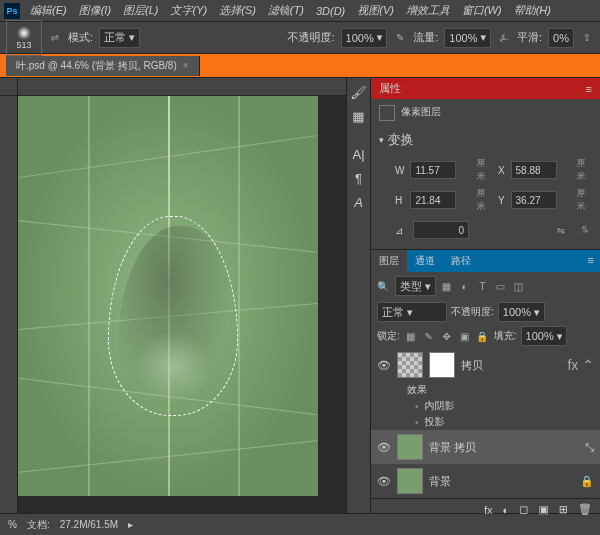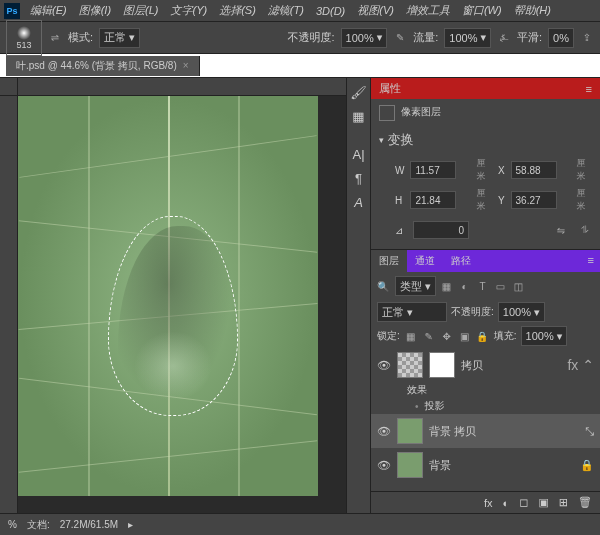--- a/index.html
+++ b/index.html
@@ -4,21 +4,21 @@
 <style>
 * { margin: 0; padding: 0; box-sizing: border-box; font-family: "Microsoft YaHei", sans-serif; }
 body { background: #323232; color: #ccc; font-size: 11px; overflow: hidden; width: 600px; height: 535px; }
 .menubar { background: #444; display: flex; align-items: center; height: 22px; padding: 0 4px; gap: 0; border-bottom: 1px solid #222; }
 .menubar span { padding: 14px 6px; cursor: default; font-size: 11px; font-style: italic; }
 .ps-logo { width: 16px; height: 16px; background: #001e36; color: #31a8ff; display: flex; align-items: center; justify-content: center; font-size: 9px; font-weight: bold; margin-right: 4px; }
 .opts { background: #444; display: flex; align-items: center; height: 32px; padding: 0 6px; gap: 6px; border-bottom: 1px solid #222; }
 .brush-prev { width: 36px; height: 36px; border: 1px solid #666; display: flex; flex-direction: column; align-items: center; justify-content: center; font-size: 9px; }
 .brush-dot { width: 14px; height: 14px; background: radial-gradient(circle,#fff,transparent 70%); border-radius: 50%; }
 .sel { background: #2d2d2d; border: 1px solid #555; padding: 1px 4px; height: 20px; font-size: 11px; color: #ccc; display: flex; align-items: center; }
-.tab-bar { background: #ffffff; display: flex; align-items: center; height: 24px; padding: 0 6px; border-bottom: 1px solid #222; }
+.tab-bar { background: #f97316; display: flex; align-items: center; height: 24px; padding: 0 6px; border-bottom: 1px solid #222; }
 .tab { background: #535353; padding: 3px 10px; font-size: 10px; border-right: 1px solid #222; display: flex; align-items: center; gap: 6px; }
 .tab-close { color: #999; }
 .workspace { display: flex; height: calc(535px - 22px - 32px - 24px - 22px); }
 .canvas-area { flex: 1; background: #2a2a2a; position: relative; overflow: hidden; }
 .ruler-h { position: absolute; top: 0; left: 18px; right: 0; height: 18px; background: #444; border-bottom: 1px solid #222; }
 .ruler-v { position: absolute; top: 18px; left: 0; width: 18px; bottom: 0; background: #444; border-right: 1px solid #222; }
 .ruler-corner { position: absolute; top: 0; left: 0; width: 18px; height: 18px; background: #444; border-right: 1px solid #222; border-bottom: 1px solid #222; }
 .canvas { position: absolute; top: 18px; left: 18px; width: 300px; height: 400px; background: linear-gradient(135deg,#7a9d6e,#5d8050); overflow: hidden; }
 .leaf { width: 100%; height: 100%; background: radial-gradient(ellipse at 50% 50%, #8fb583 0%, #6a8f5e 70%); position: relative; }
 .leaf::before { content: ''; position: absolute; top: 0; bottom: 0; left: 50%; width: 2px; background: linear-gradient(180deg,#c5d8b0,#a8c090); box-shadow: -80px 0 0 rgba(197,216,176,0.4), 70px 0 0 rgba(197,216,176,0.4); }
@@ -34,21 +34,21 @@
 .props-panel { padding: 6px 8px; font-size: 10px; }
 .prop-layer-type { display: flex; align-items: flex-start; gap: 6px; margin-bottom: 6px; }
 .prop-ikon { width: 16px; height: 16px; border: 1px solid #777; }
 .collapse-hdr { display: flex; align-items: center; gap: 4px; padding: 4px 0; font-size: 13px; }
 .collapse-hdr::before { content: '▾'; font-size: 9px; }
 .transform-grid { display: grid; grid-template-columns: auto 60px auto auto 60px auto; gap: 4px 6px; align-items: center; padding: 4px 0 4px 16px; }
 .tf-inp { background: #2d2d2d; border: 1px solid #555; padding: 1px 4px; height: 18px; width: 46px; color: #ccc; font-size: 10px; }
 .tf-unit { font-size: 9px; color: #999; }
 .tf-row2 { display: flex; align-items: center; gap: 10px; padding: 4px 0 4px 16px; }
 .layers-panel { border-top: 1px solid #222; flex: 1; display: flex; flex-direction: column; }
-.layer-tabs { display: flex; background: #6d28d9; }
+.layer-tabs { display: flex; background: #0369a1; }
 .layer-tab { padding: 4px 8px; font-size: 10px; }
 .layer-tab.act { background: #444; }
 .layer-ctrl { padding: 4px 6px; display: flex; align-items: center; gap: 4px; font-size: 10px; }
 .layer-ctrl2 { padding: 2px 6px; display: flex; align-items: center; gap: 4px; font-size: 10px; }
 .mini-ick { width: 14px; height: 14px; display: inline-flex; align-items: center; justify-content: center; font-size: 10px; color: #aaa; }
 .layer-list { flex: 1; overflow: auto; }
 .layer-row { display: flex; align-items: center; padding: 4px 6px; gap: 6px; min-height: 32px; }
 .layer-row.sel-row { background: #5a5a5a; }
 .eye { width: 14px; text-align: center; }
 .thumb { width: 26px; height: 26px; border: 1px solid #777; background: #7a9d6e; }
@@ -211,20 +211,23 @@
           <div class="thumb trans"></div>
           <div class="thumb" style="background:#fff"></div>
           <span>拷贝</span>
           <span style="flex:1"></span>
           <span style="font-size:14px;color:#aaa">fx ⌃</span>
         </div>
         <div class="fx-lbl">
           <span>效果</span>
         </div>
         <div class="fx-row">
+            <span>内阴影</span>
+          </div>
+        <div class="fx-row">
             <span>投影</span>
           </div>
         <div class="layer-row sel-row">
           <span class="eye">👁</span>
           <div class="thumb"></div>
           <span>背景 拷贝</span>
           <span style="flex:1"></span>
           <span>⤡</span>
         </div>
         <div class="layer-row">

